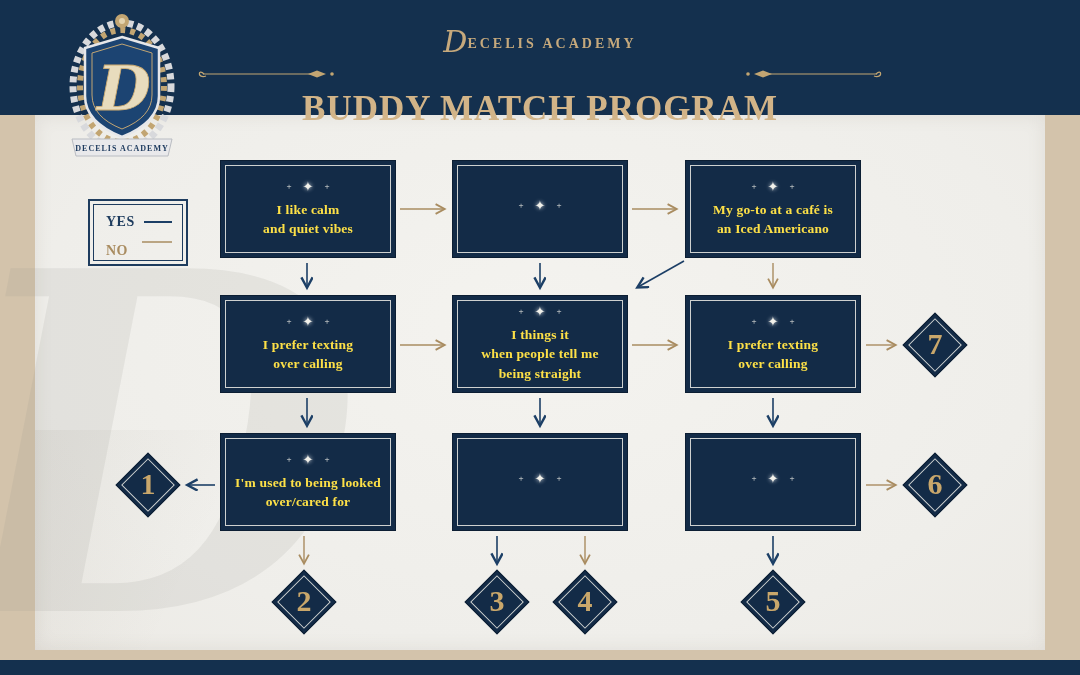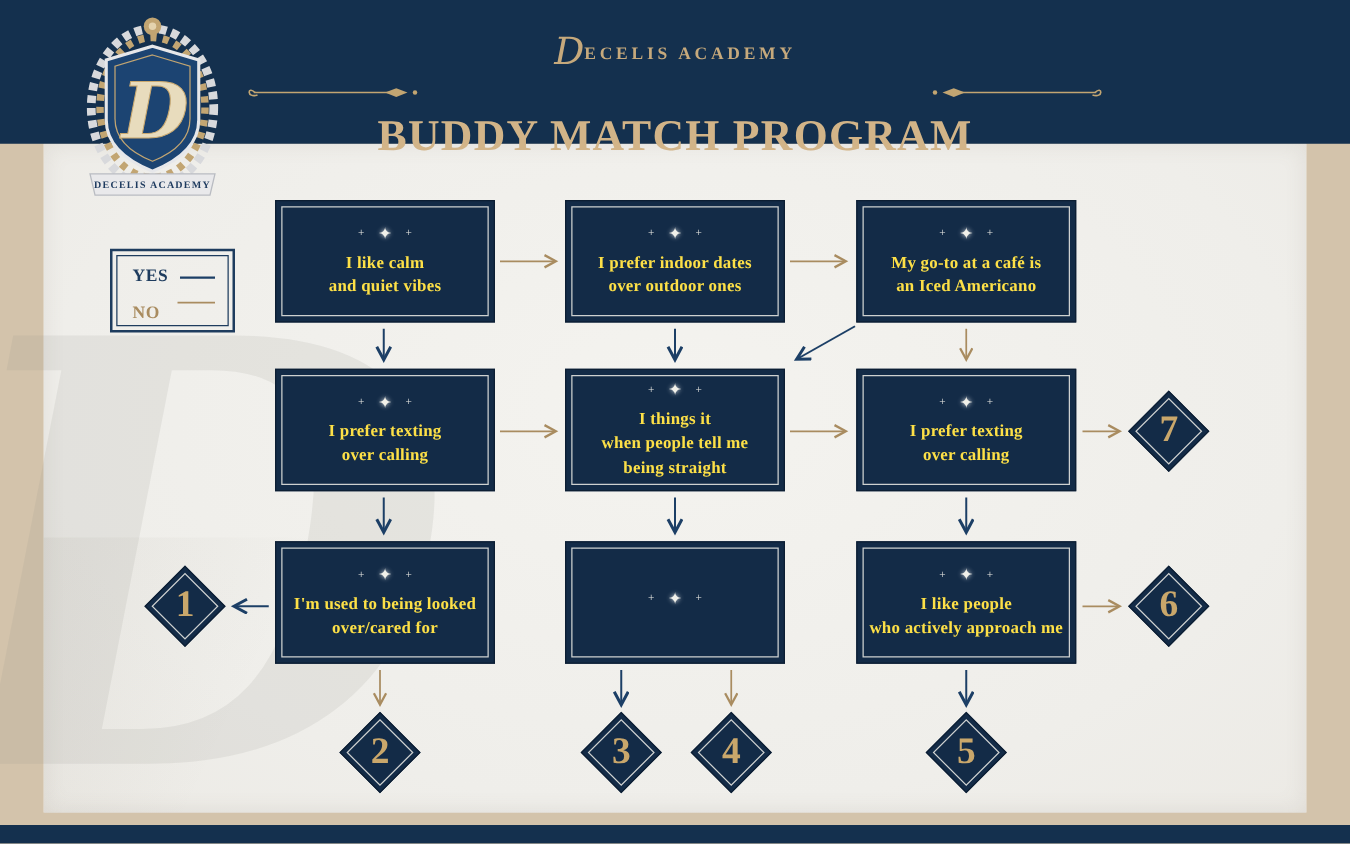--- a/index.html
+++ b/index.html
@@ -143,25 +143,20 @@
       </div>
     </div>
   </div>
   <div class="qbox" style="left:452px; top:160px;">
     <div class="qinner">
       <div class="sparkle">
           <span class="sp-side">+</span>
           <span class="sp-center">✦</span>
           <span class="sp-side">+</span>
         </div>
-      <div class="qtext">
-        <span>I prefer indoor dates</span>
-          <span>over outdoor ones</span>
-          <span></span>
-      </div>
     </div>
   </div>
   <div class="qbox" style="left:685px; top:160px;">
     <div class="qinner">
       <div class="sparkle">
           <span class="sp-side">+</span>
           <span class="sp-center">✦</span>
           <span class="sp-side">+</span>
         </div>
       <div class="qtext">
@@ -236,25 +231,20 @@
         </div>
     </div>
   </div>
   <div class="qbox" style="left:685px; top:433px;">
     <div class="qinner">
       <div class="sparkle">
           <span class="sp-side">+</span>
           <span class="sp-center">✦</span>
           <span class="sp-side">+</span>
         </div>
-      <div class="qtext">
-        <span>I like people</span>
-          <span>who actively approach me</span>
-          <span></span>
-      </div>
     </div>
   </div>
 
   <div class="result" style="left:115px; top:452px;">
     <div class="dshape"></div>
     <span class="dnum">1</span>
   </div>
   <div class="result" style="left:271px; top:569px;">
     <div class="dshape"></div>
     <span class="dnum">2</span>

